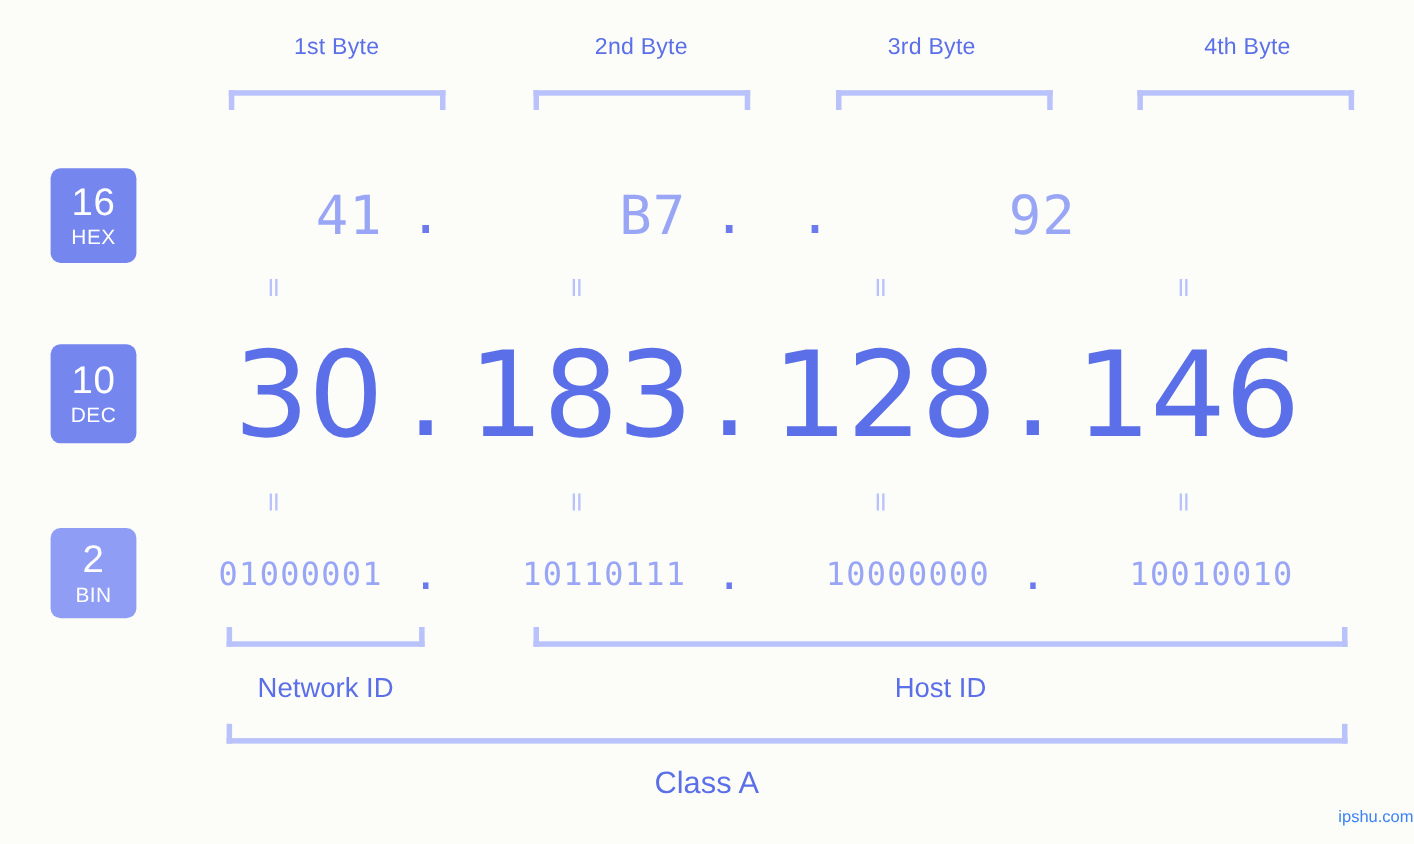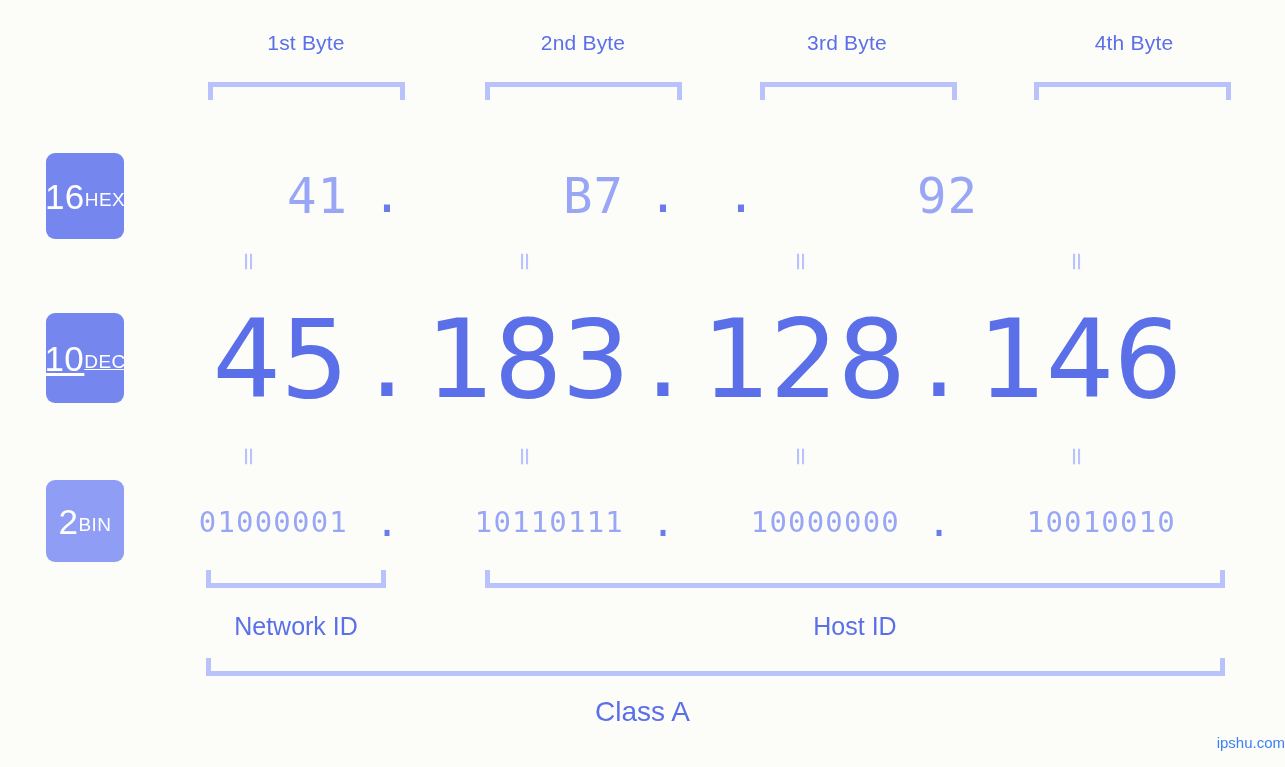--- a/index.html
+++ b/index.html
@@ -50,37 +50,38 @@
 
   
   .badge {
     position: absolute;
     left: 46px;
     width: 78px;
     border-radius: 9px;
     color: #ffffff;
     text-align: center;
     display: flex;
+    flex-direction: column;
     align-items: center;
     justify-content: center;
     line-height: 1;
   }
   .badge .num {
     font-size: 35px;
     font-weight: 400;
     letter-spacing: 0.5px;
   }
   .badge .abbr {
     font-size: 19px;
     font-weight: 400;
     margin-top: 6px;
     letter-spacing: 0.4px;
   }
   #badge-hex { top: 153px; height: 86px; background: #7586ee; }
-  #badge-dec { top: 313px; height: 90px; background: #7586ee; text-decoration: underline; }
+  #badge-dec { top: 313px; height: 90px; background: #7586ee; }
   #badge-bin { top: 480px; height: 82px; background: #8f9df4; }
 
   
   .row {
     position: absolute;
     left: 150px;
     width: 1120px;
     display: flex;
     align-items: center;
   }
@@ -234,21 +235,21 @@
     <div class="eq">=</div>
     <div class="eq-spacer"></div>
     <div class="eq">=</div>
     <div class="eq-spacer"></div>
     <div class="eq">=</div>
     <div class="eq-spacer"></div>
     <div class="eq">=</div>
   </div>
 
   <div class="row" id="row-dec">
-    <div class="cell">45</div>
+    <div class="cell">30</div>
     <div class="sep">.</div>
     <div class="cell">183</div>
     <div class="sep">.</div>
     <div class="cell">128</div>
     <div class="sep">.</div>
     <div class="cell">146</div>
   </div>
 
   <div class="eq-row" id="eq-row-2">
     <div class="eq">=</div>

